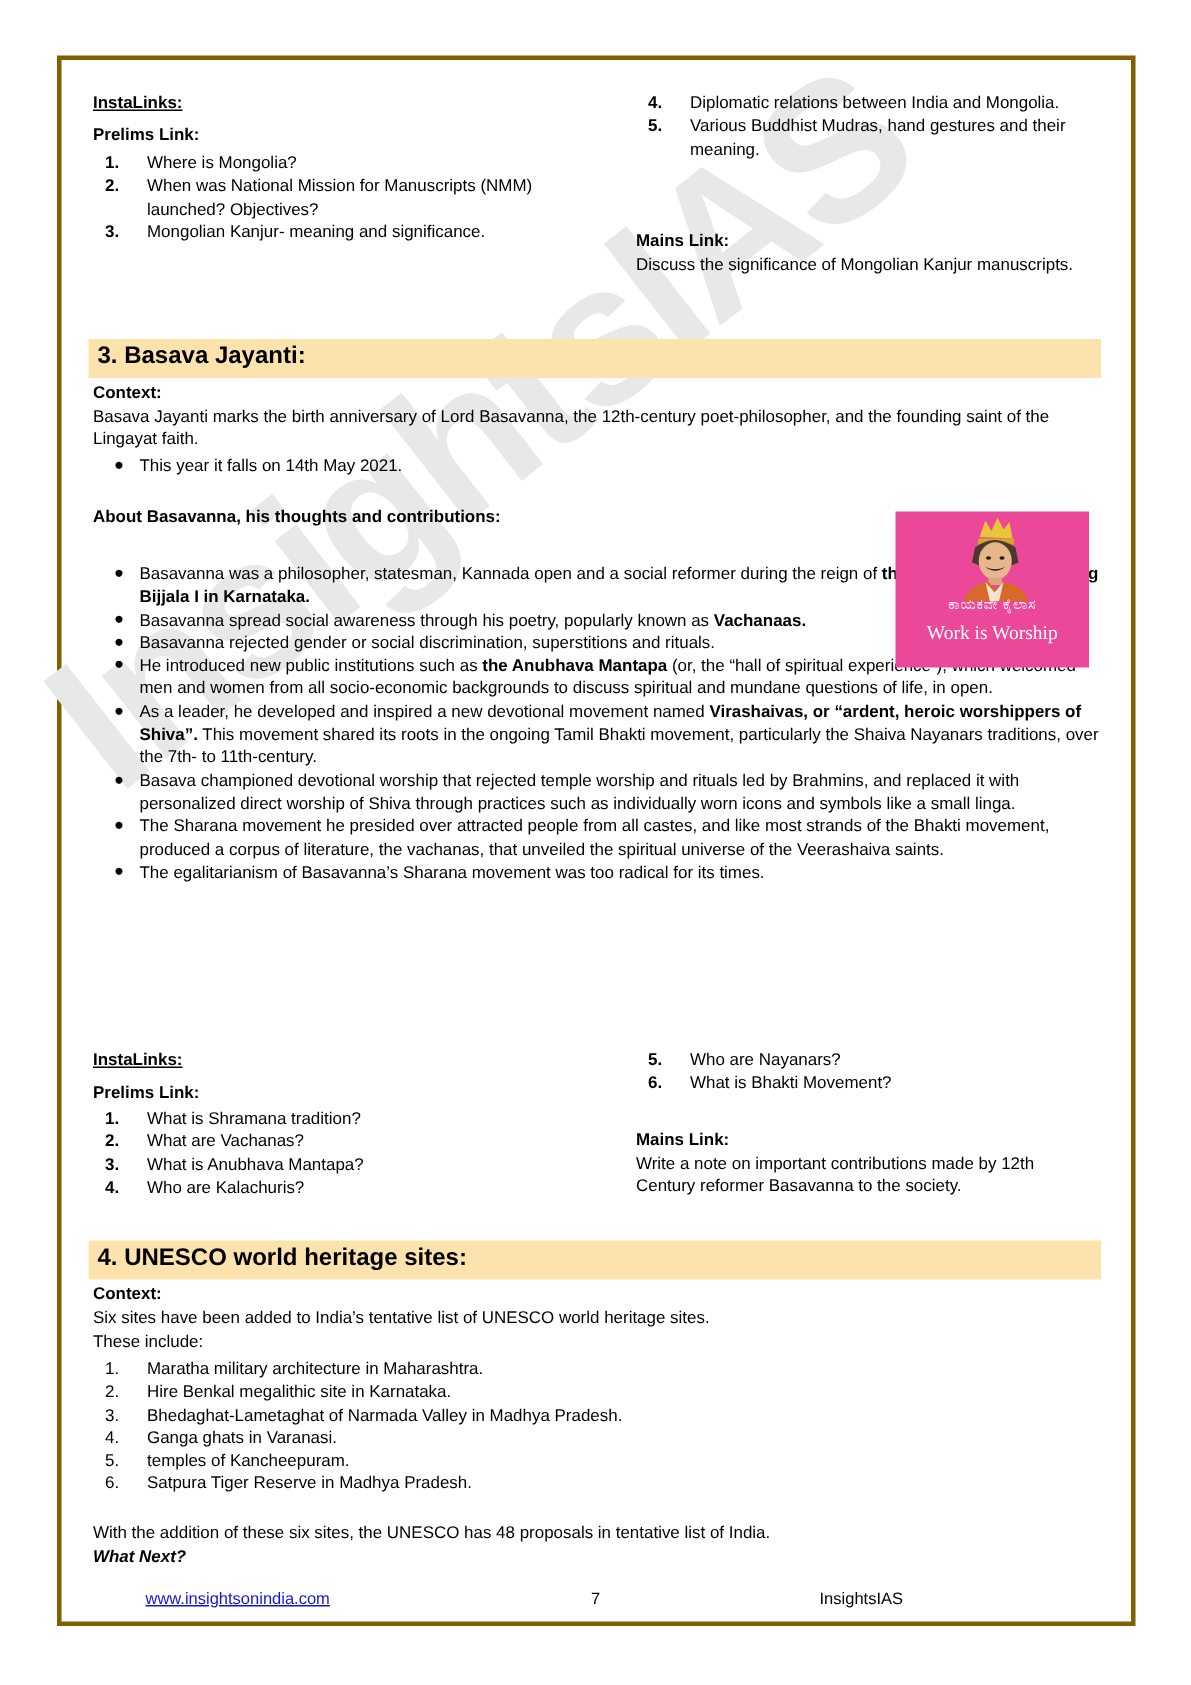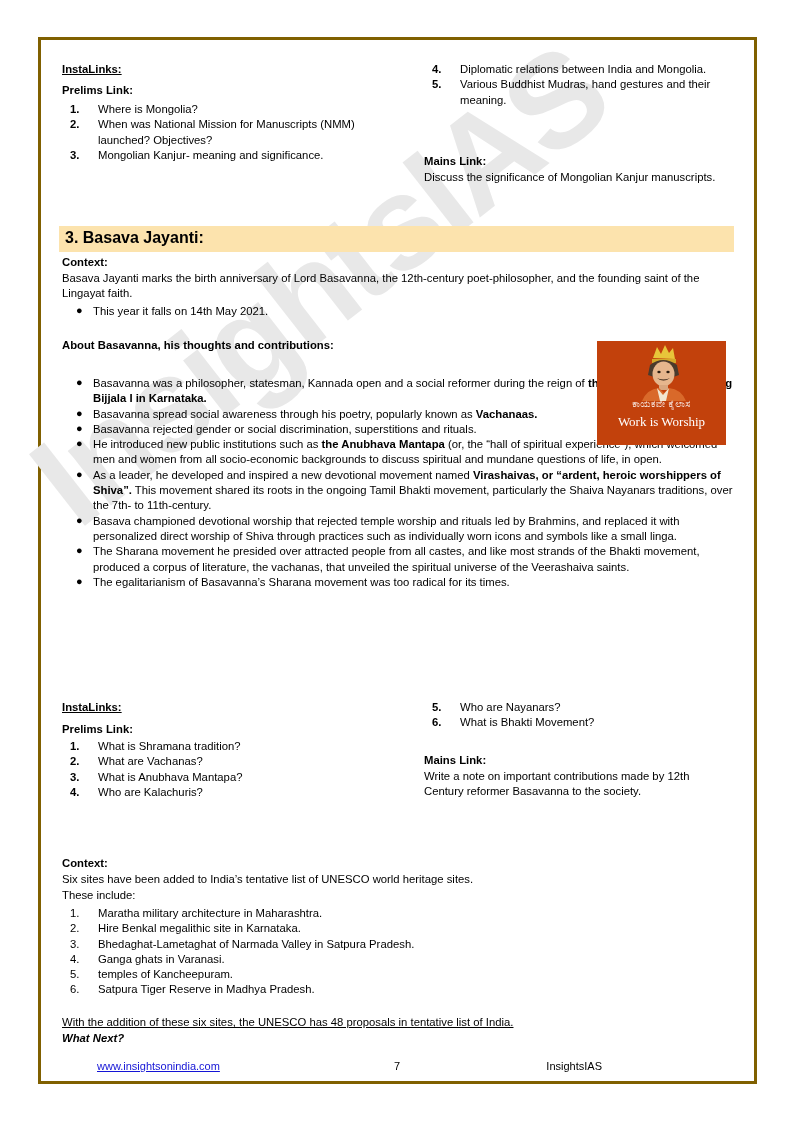--- a/index.html
+++ b/index.html
@@ -127,21 +127,21 @@
     line-height: 15.3px;
   }
 
   
   #basava-img {
     position: absolute;
     left: 597px;
     top: 341px;
     width: 129px;
     height: 104px;
-    background: #c2410c;
+    background: #ec4899;
     overflow: hidden;
     z-index: 3;
   }
   #basava-img .kantxt {
     position: absolute;
     left: 0; right: 0;
     top: 57px;
     text-align: center;
     font-size: 9.5px;
     color: #ffffff;
@@ -277,35 +277,38 @@
       </ol>
 
     <ol class="doc-text col-right numlist" id="basava-prelims-right" style="top:700px;">
         <li><span class="num">5.</span><span>Who are Nayanars?</span></li>
         <li><span class="num">6.</span><span>What is Bhakti Movement?</span></li>
       </ol>
 
     <div class="doc-text col-right bold" style="top:753px;">Mains Link:</div>
     <div class="doc-text col-right" style="top:769px;">Write a note on important contributions made by 12th Century reformer Basavanna to the society.</div>
 
+    <div class="heading-band" style="top:827px;">
+      <div class="htext">4.  UNESCO world heritage sites:</div>
+    </div>
 
     <div class="doc-text bold" style="left:62px; top:856px;">Context:</div>
     <div class="doc-text" style="left:62px; top:872px; width:672px;">Six sites have been added to India’s tentative list of UNESCO world heritage sites.</div>
     <div class="doc-text" style="left:62px; top:888px; width:672px;">These include:</div>
 
     <ol class="doc-text numlist thin" id="unesco-sites" style="left:62px; top:906px; width:672px;">
         <li><span class="num">1.</span><span>Maratha military architecture in Maharashtra.</span></li>
         <li><span class="num">2.</span><span>Hire Benkal megalithic site in Karnataka.</span></li>
-        <li><span class="num">3.</span><span>Bhedaghat-Lametaghat of Narmada Valley in Satpura Pradesh.</span></li>
+        <li><span class="num">3.</span><span>Bhedaghat-Lametaghat of Narmada Valley in Madhya Pradesh.</span></li>
         <li><span class="num">4.</span><span>Ganga ghats in Varanasi.</span></li>
         <li><span class="num">5.</span><span>temples of Kancheepuram.</span></li>
         <li><span class="num">6.</span><span>Satpura Tiger Reserve in Madhya Pradesh.</span></li>
       </ol>
 
-    <div class="doc-text" style="left:62px; top:1015px; width:672px;text-decoration:underline;">With the addition of these six sites, the UNESCO has 48 proposals in tentative list of India.</div>
+    <div class="doc-text" style="left:62px; top:1015px; width:672px;">With the addition of these six sites, the UNESCO has 48 proposals in tentative list of India.</div>
     <div class="doc-text bold" style="left:62px; top:1031px;font-style:italic;">What Next?</div>
 
     <a id="footer-url" href="#">www.insightsonindia.com</a>
     <div id="footer-page">7</div>
     <div id="footer-brand">InsightsIAS</div>
 
   </div>
 </div>
 
 </body></html>

